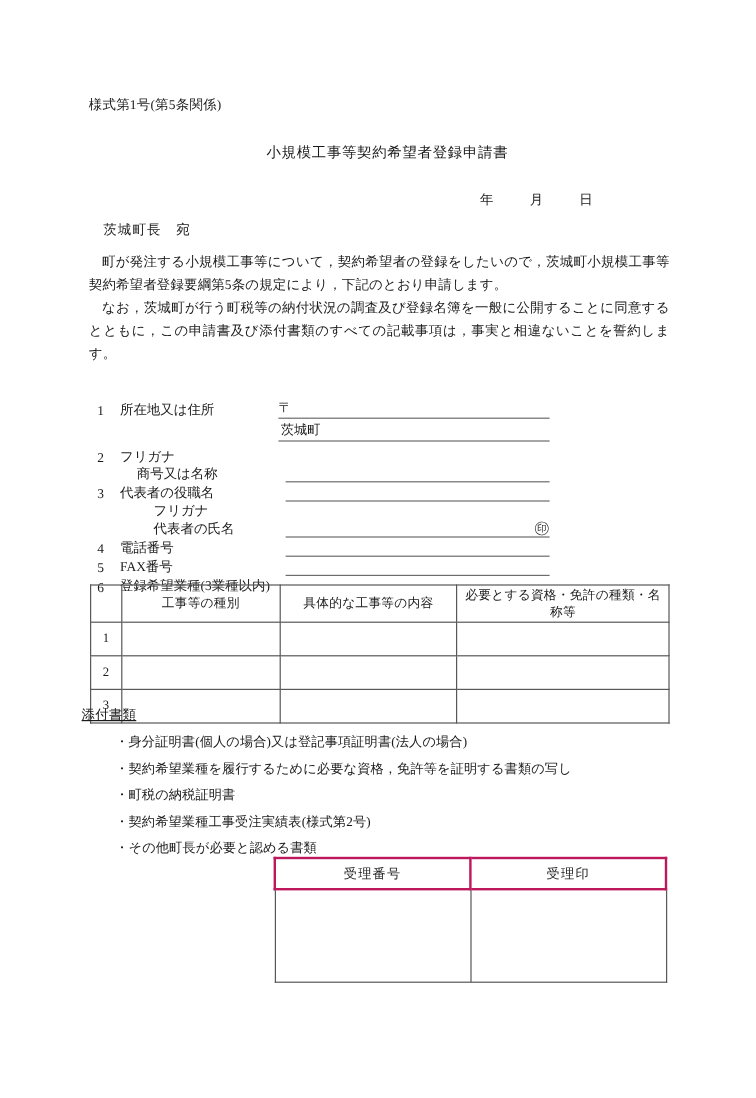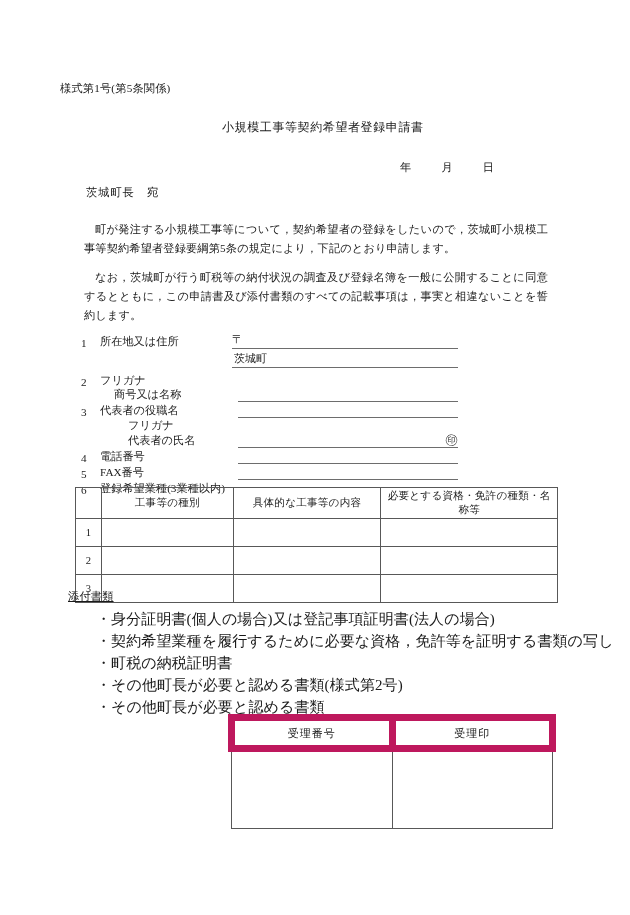--- a/index.html
+++ b/index.html
@@ -31,37 +31,37 @@
   }
   .blk {
     position: absolute;
     font-size: 11.2px;
     line-height: 19px;
     letter-spacing: 0.15px;
     text-align: justify;
   }
 
   
-  #form-code { left: 60px;  top: 82px; }
+  #form-code { left: 74px;  top: 82px; }
   #doc-title { left: 222px; top: 120px; font-size: 12px; letter-spacing: 0.6px; }
 
   #date-line {
     left: 400px; top: 161px;
     display: flex;
     gap: 30px;
   }
   #addressee { left: 86px; top: 186px; letter-spacing: 1px; }
 
   
   #body-text {
     left: 74px; top: 210px;
     width: 484px;
   }
   #body-text p {
-    margin: 10px;
+    margin: 0;
     text-indent: 11px;
   }
 
   
   .field-row {
     position: absolute;
     height: 19px;
     display: flex;
     align-items: flex-end;
   }
@@ -127,40 +127,40 @@
   
   #attach-heading { left: 68px; top: 590px; text-decoration: underline; }
   #attach-list {
     position: absolute;
     left: 96px; top: 608px;
     margin: 0;
     padding: 0;
     list-style: none;
   }
   #attach-list li {
-    font-size: 15px;
+    font-size: 11px;
     line-height: 22px;
     white-space: nowrap;
     letter-spacing: 0.1px;
   }
   #attach-list li::before {
     content: "\30FB";
     margin-right: 0px;
   }
 
   
   #receipt-table {
     position: absolute;
     left: 228px; top: 714px;
     width: 328px;
     border-collapse: collapse;
     font-size: 11px;
   }
   #receipt-table th {
-    border: 7px solid #be185d;
+    border: 2px solid #be185d;
     height: 22px;
     font-weight: normal;
     text-align: center;
     letter-spacing: 1px;
   }
   #receipt-table td {
     border: 1px solid #585858;
     height: 74px;
   }
   #receipt-table col { width: 50%; }
@@ -280,21 +280,21 @@
         <td></td>
       </tr>
     </tbody>
   </table>
 
   <div class="t" id="attach-heading">添付書類</div>
   <ul id="attach-list">
     <li>身分証明書(個人の場合)又は登記事項証明書(法人の場合)</li>
     <li>契約希望業種を履行するために必要な資格，免許等を証明する書類の写し</li>
     <li>町税の納税証明書</li>
-    <li>その他町長が必要と認める書類(様式第2号)</li>
+    <li>契約希望業種工事受注実績表(様式第2号)</li>
     <li>その他町長が必要と認める書類</li>
   </ul>
 
   <table id="receipt-table">
     <colgroup>
         <col>
         <col>
       </colgroup>
     <thead>
       <tr>

